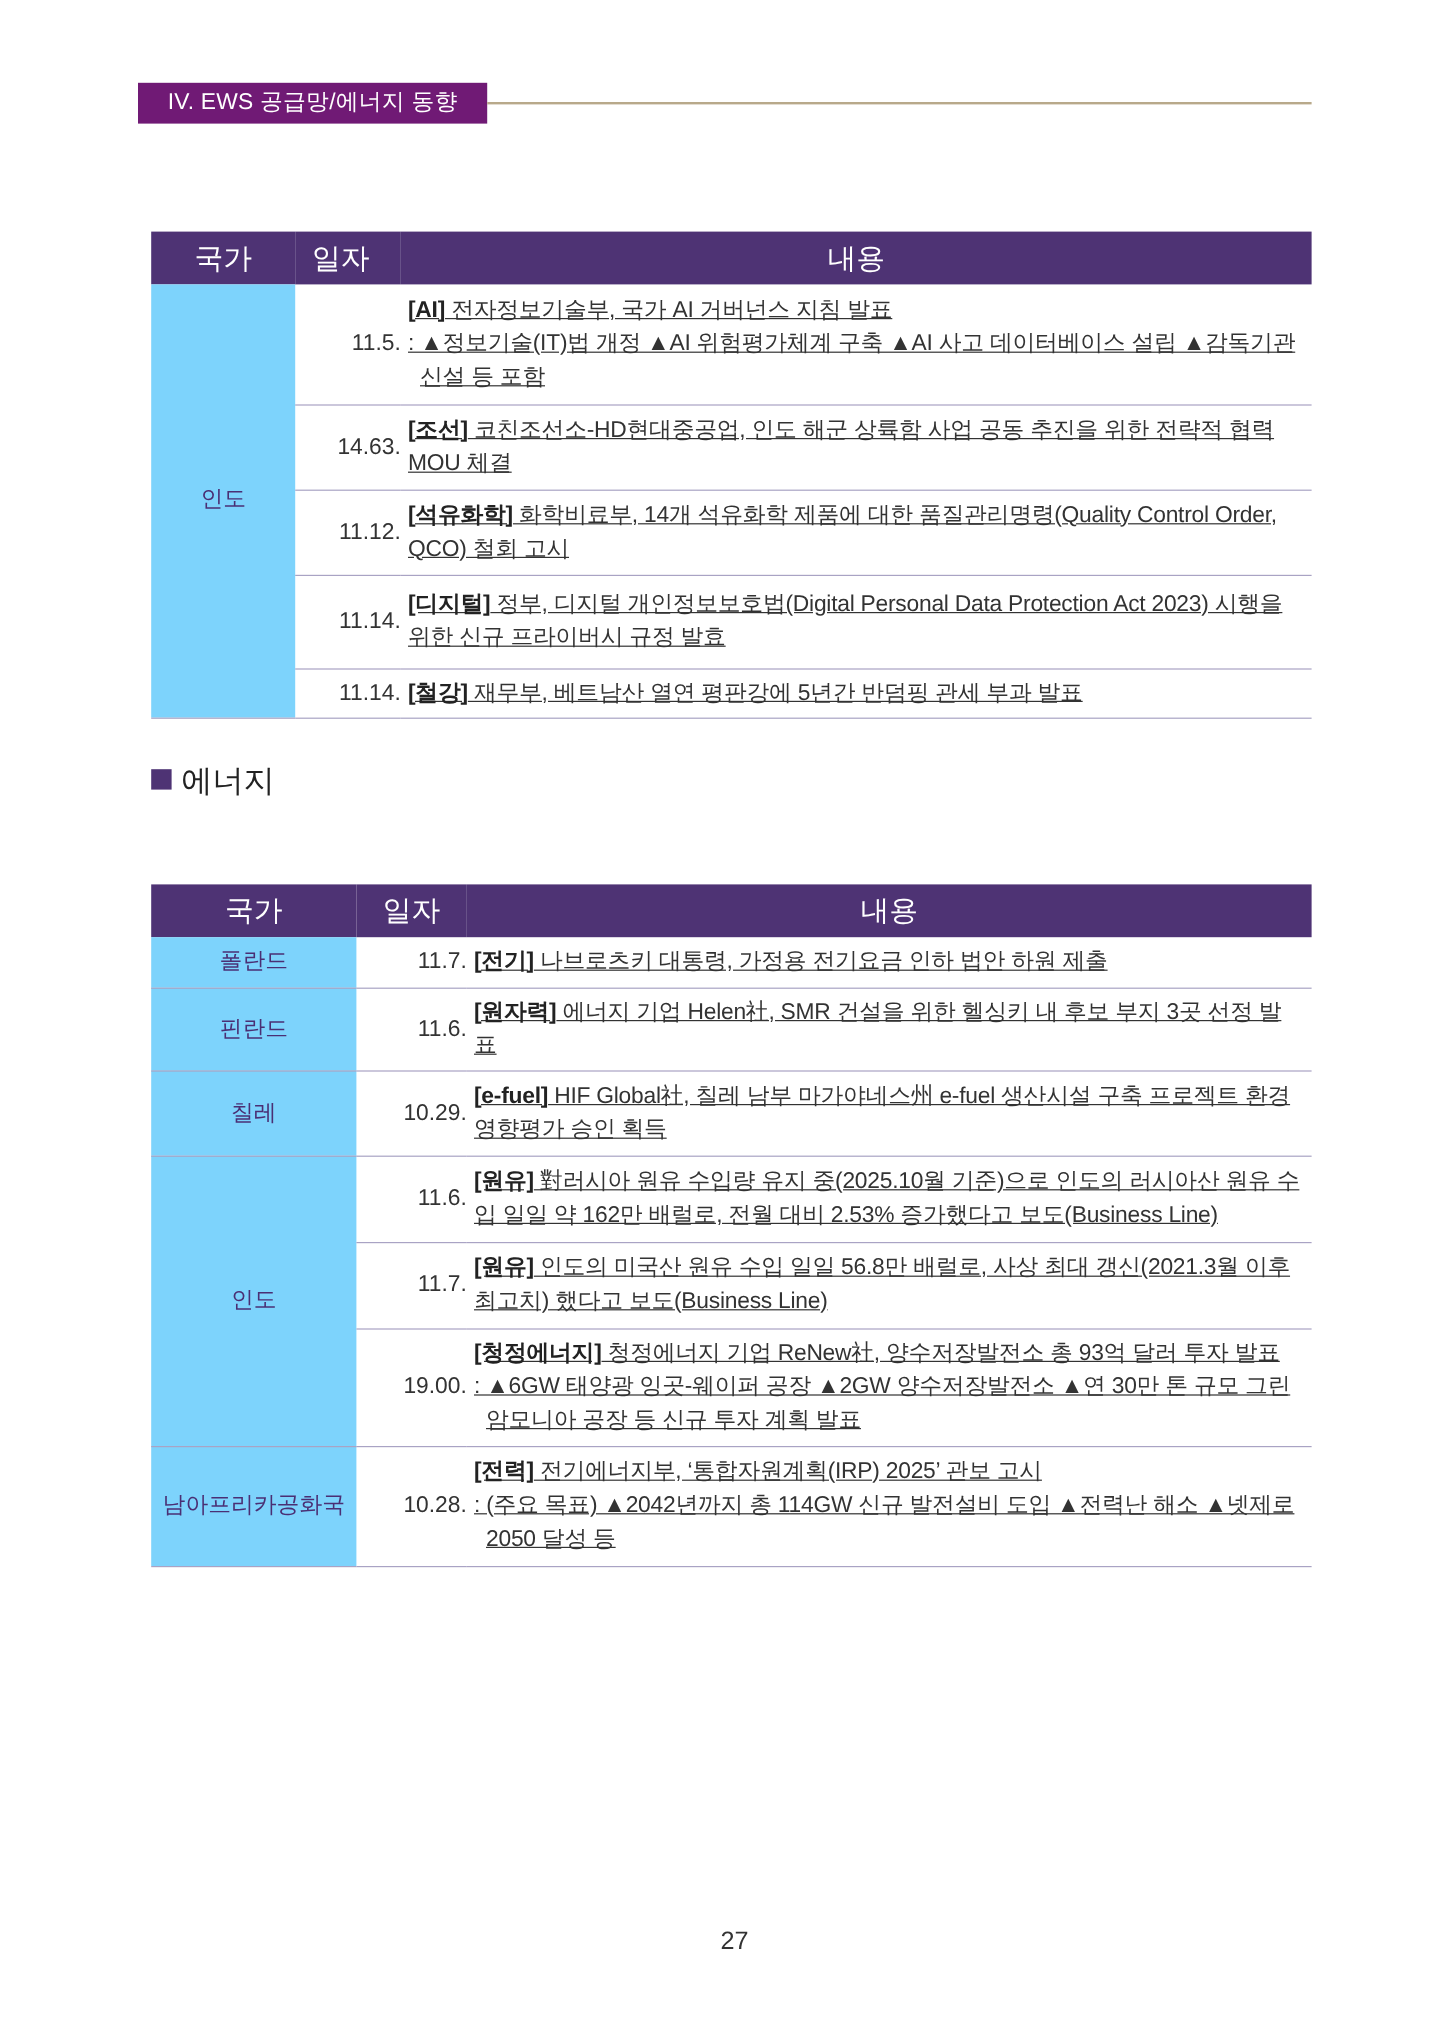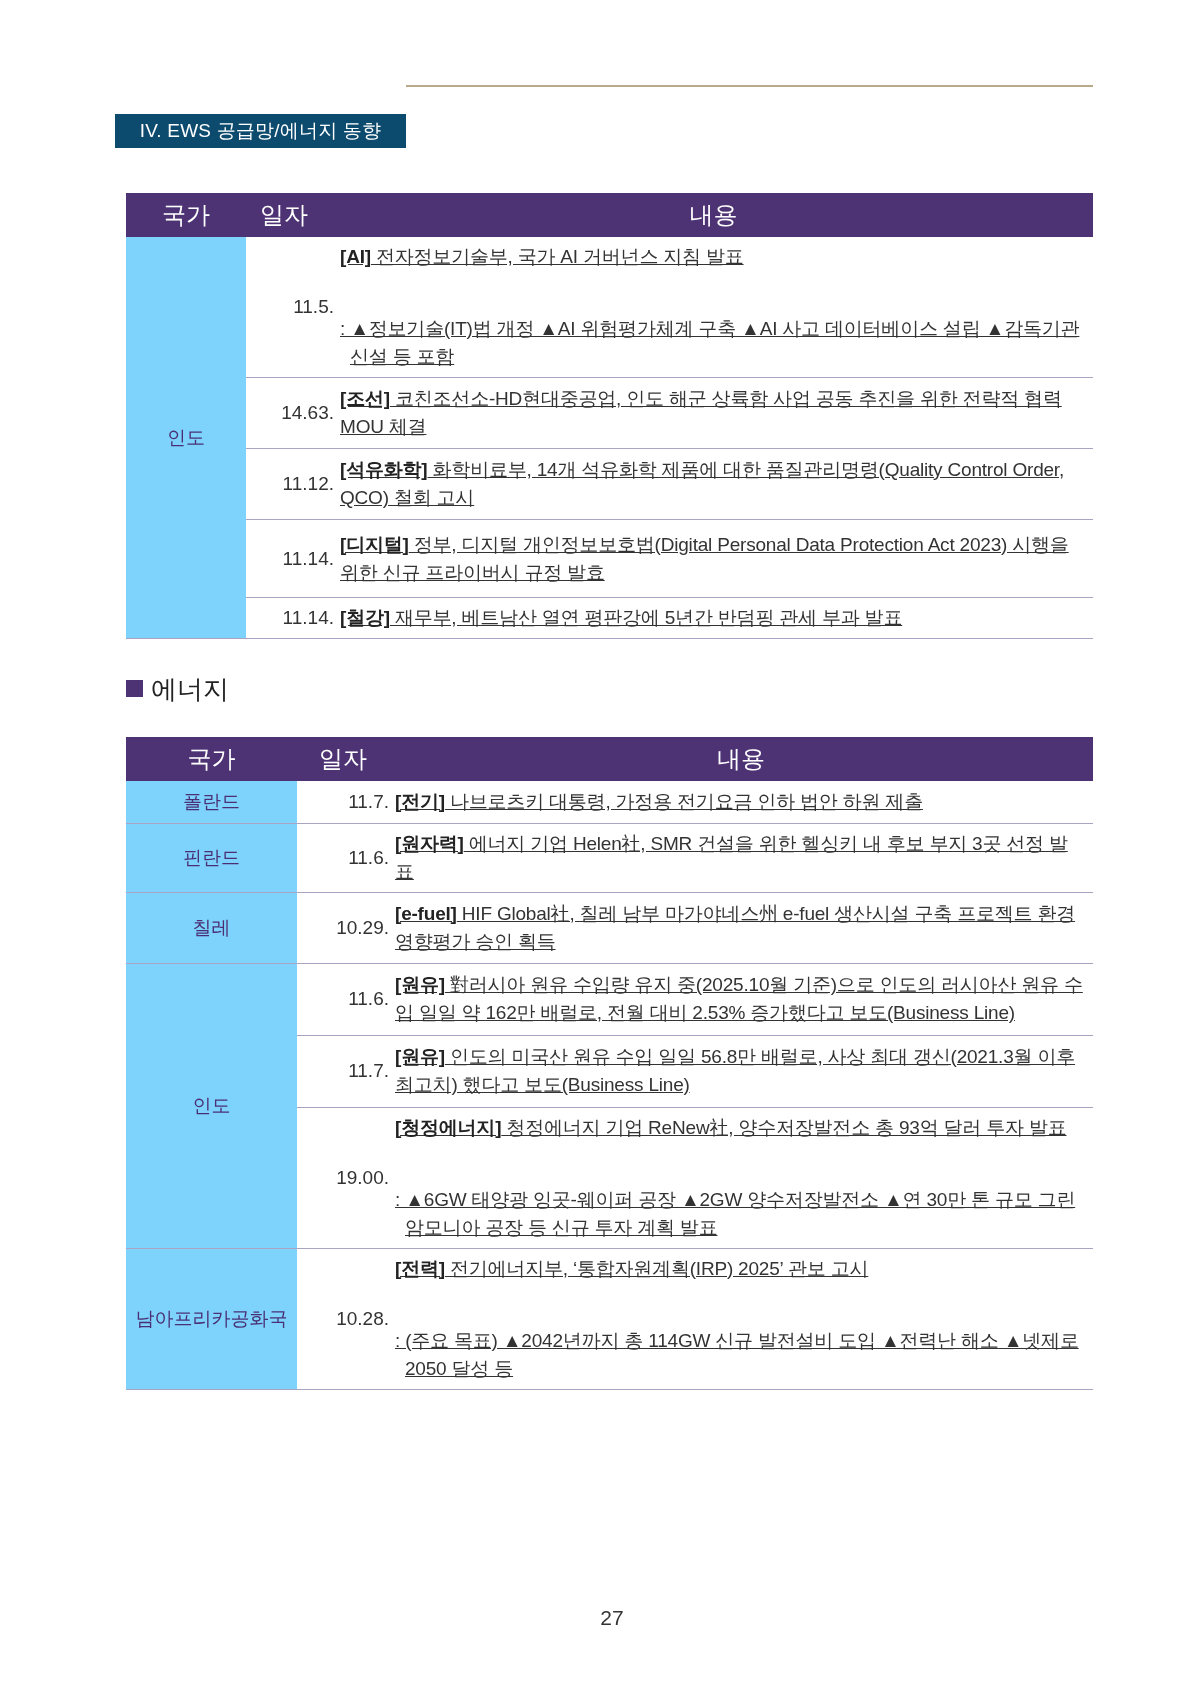--- a/index.html
+++ b/index.html
@@ -1,37 +1,37 @@
 <!DOCTYPE html>
 <html><head>
 <meta charset="utf-8">
 <style>
   html, body { margin: 0; padding: 0; background: #ffffff; }
   body { width: 1200px; height: 1698px; position: relative; overflow: hidden;
          font-family: "Liberation Sans", "DejaVu Sans", sans-serif; color: #222; }
   .chapter { position: absolute; left: 115px; top: 69px; width: 291px; height: 34px;
-             background: #0c4a6e; color: #fff; font-size: 19px; line-height: 34px;
-             text-align: center; letter-spacing: 0.2px; margin-top: 45px; }
+             background: #701a75; color: #fff; font-size: 19px; line-height: 34px;
+             text-align: center; letter-spacing: 0.2px; }
   .chapter-line { position: absolute; left: 406px; top: 85px; width: 687px; height: 2px; background: #b8a98a; }
 
   table.dt { position: absolute; left: 126px; width: 967px; border-collapse: collapse; table-layout: fixed; }
   table.dt th { background: #4e3374; color: #fff; font-weight: normal; font-size: 24px;
                 height: 44px; padding: 0; }
   table.dt td { font-size: 19px; line-height: 28px; padding: 6px 0; vertical-align: middle;
                 border-bottom: 1.5px solid #a9a3c4; }
   table.dt td.country { background: #7dd3fc; color: #4a2f74; text-align: center; font-size: 19px;
                         border-bottom: 1.5px solid #a9a3c4; }
   table.dt td.date { text-align: right; color: #333; }
   table.dt td.content { padding-left: 6px; padding-right: 8px; color: #333; letter-spacing: -0.2px; text-decoration: underline; }
   .cat { font-weight: bold; color: #222; }
-  .sub { display: block; padding-left: 10px; text-indent: -10px; margin-top: 44px; }
+  .sub { display: block; padding-left: 10px; text-indent: -10px; }
   .t1 { top: 193px; }
   .t2 { top: 737px; }
 
-  .section-heading { position: absolute; left: 126px; top: 672px; font-size: 26px; color: #222; }
+  .section-heading { position: absolute; left: 126px; top: 633px; font-size: 26px; color: #222; }
   .section-heading .sq { display: inline-block; width: 17px; height: 17px; background: #4e3374;
                          margin-right: 8px; vertical-align: 1px; }
   .page-num { position: absolute; left: 12px; width: 1200px; top: 1606px; text-align: center;
               font-size: 21px; color: #333; }
 </style>
 </head>
 <body>
 
 <div class="chapter">IV. EWS 공급망/에너지 동향</div>
 <div class="chapter-line"></div>

